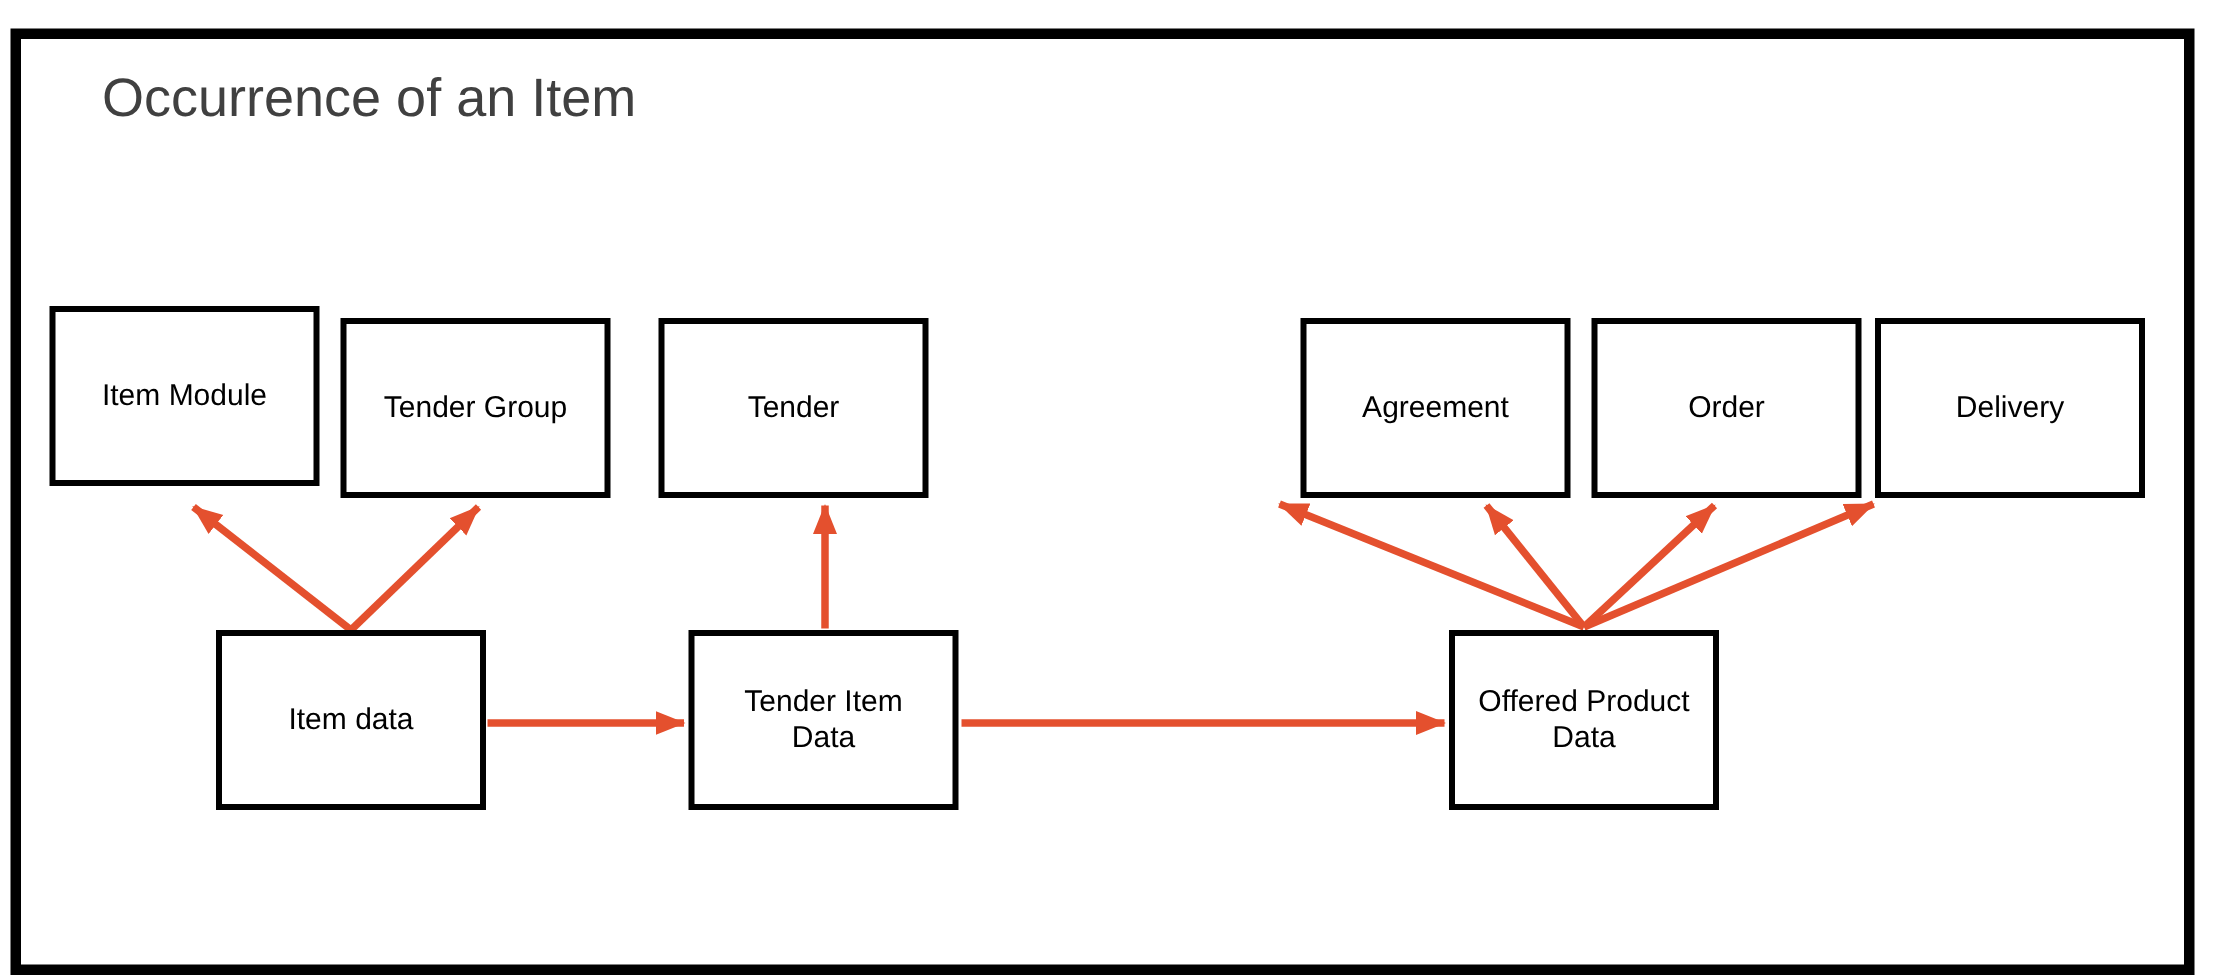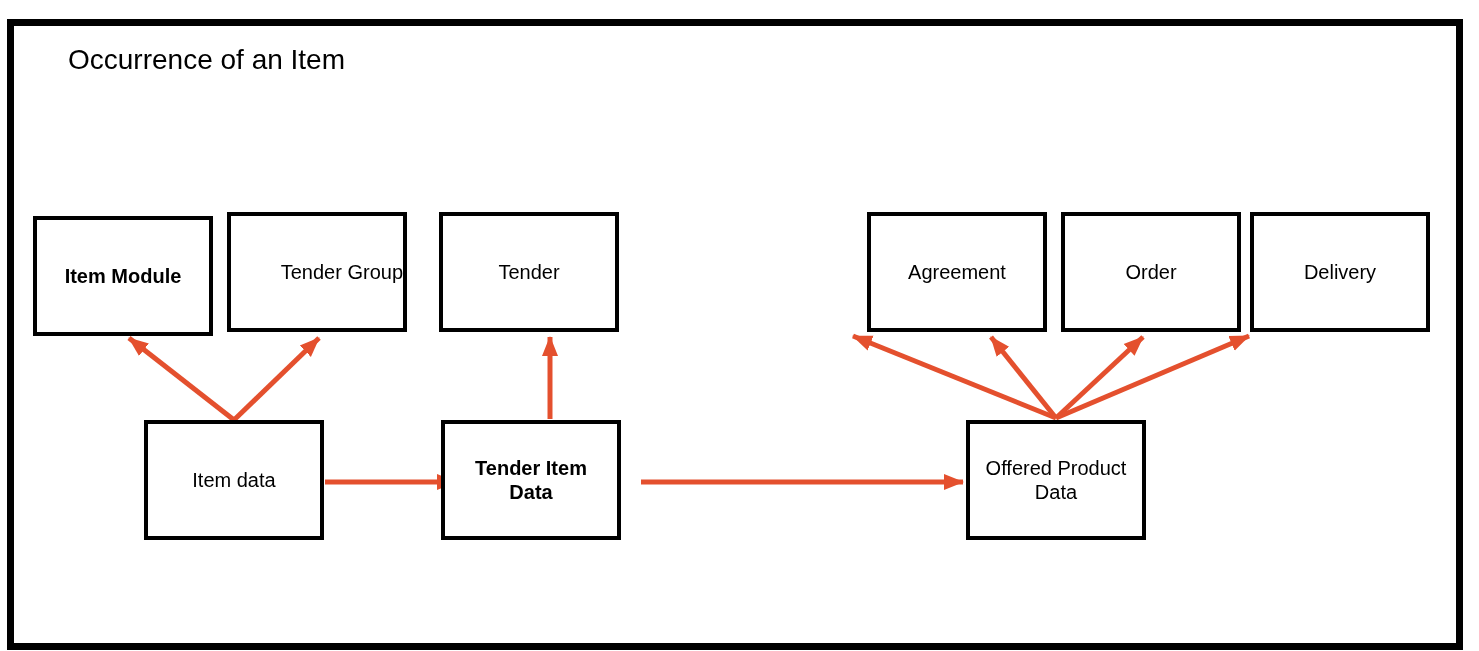--- a/index.html
+++ b/index.html
@@ -22,22 +22,22 @@
     width: 1456px;
     height: 631px;
     border: 7px solid #000000;
     box-sizing: border-box;
     background: #FFFFFF;
   }
   .title {
     position: absolute;
     left: 68px;
     top: 44px;
-    font-size: 28px;
-    color: #000000;
+    font-size: 36px;
+    color: #404040;
     white-space: nowrap;
   }
   .arrows {
     position: absolute;
     left: 0;
     top: 0;
     width: 1479px;
     height: 651px;
     pointer-events: none;
   }
@@ -60,30 +60,30 @@
     color: #000000;
     font-size: 20px;
     line-height: 1.2;
   }
   .box span {
     display: inline-block;
     max-width: 160px;
     white-space: pre-line;
   }
   
-  .pos-item-module        { left: 33px;   top: 216px; font-weight: bold; }
-  .pos-tender-group       { left: 227px;  top: 212px; justify-content: flex-end; }
+  .pos-item-module        { left: 33px;   top: 204px; }
+  .pos-tender-group       { left: 227px;  top: 212px; }
   .pos-tender             { left: 439px;  top: 212px; }
   .pos-offer              { left: 670px;  top: 212px; }
   .pos-agreement          { left: 867px;  top: 212px; justify-content: center; }
   .pos-order              { left: 1061px; top: 212px; justify-content: center; }
   .pos-delivery           { left: 1250px; top: 212px; }
   
   .pos-item-data            { left: 144px; top: 420px; }
-  .pos-tender-item-data     { left: 441px; top: 420px; font-weight: bold; }
+  .pos-tender-item-data     { left: 459px; top: 420px; }
   .pos-offered-product-data { left: 966px; top: 420px; }
 </style>
 </head>
 <body>
 
 <div class="canvas">
 
   <div class="frame"></div>
 
   <div class="title">Occurrence of an Item</div>

